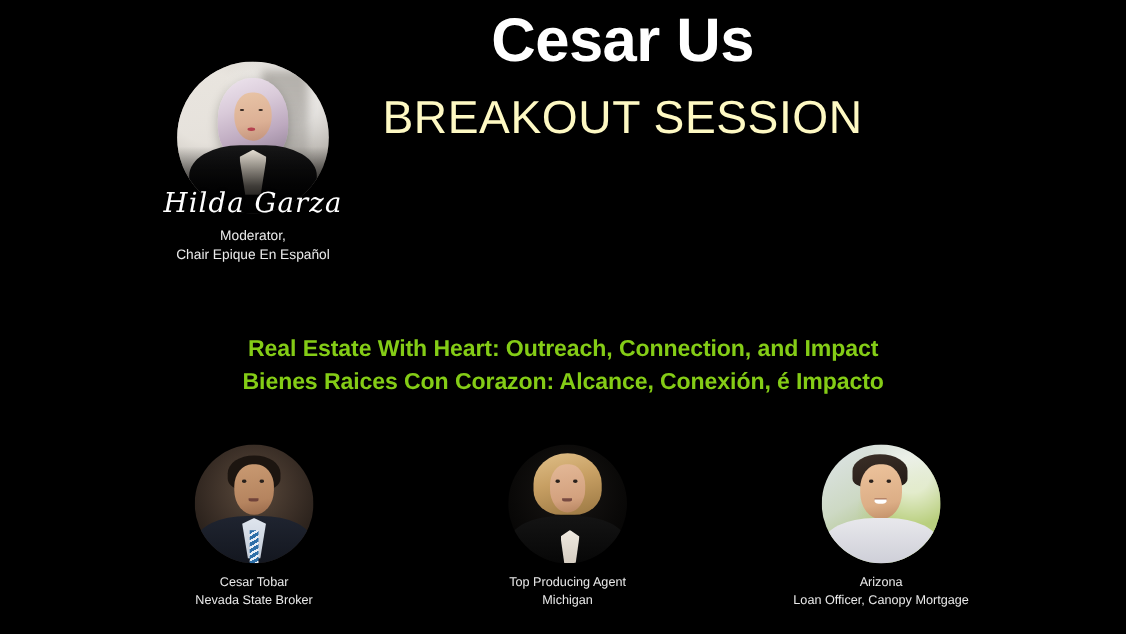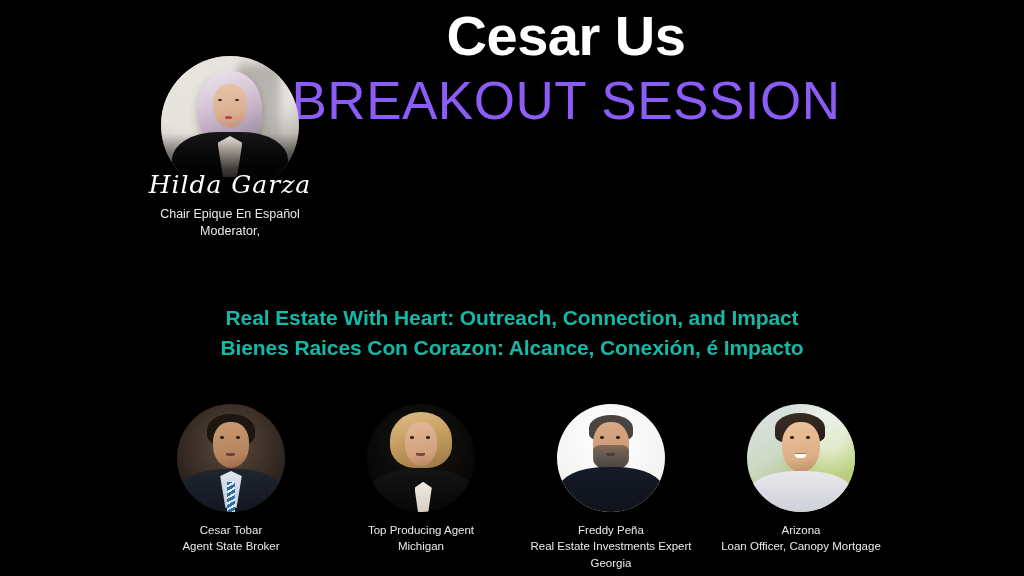--- a/index.html
+++ b/index.html
@@ -32,26 +32,26 @@
   .join-us {
     font-size: 56px;
     font-weight: 700;
     letter-spacing: -0.5px;
     line-height: 1.08;
     color: #ffffff;
     margin: 0;
     white-space: nowrap;
   }
   .breakout {
-    font-size: 53px;
+    font-size: 42px;
     font-weight: 300;
     letter-spacing: 0.5px;
     line-height: 1.18;
-    color: #8b5cf6;
-    margin: 4px;
+    color: #fef9c3;
+    margin: 16px;
     white-space: nowrap;
   }
 
   
   .event-details {
     position: absolute;
     left: 290px;
     top: 163px;
     width: 560px;
     text-align: center;
@@ -71,21 +71,21 @@
   .session-title {
     position: absolute;
     left: 112px;
     top: 303px;
     width: 800px;
     text-align: center;
     font-size: 21px;
     font-weight: 700;
     line-height: 1.42;
     letter-spacing: -0.1px;
-    color: #14b8a6;
+    color: #84cc16;
   }
   .session-title .line { white-space: nowrap; }
 
   
   .moderator {
     position: absolute;
     left: 130px;
     top: 56px;
     width: 200px;
     text-align: center;
@@ -361,79 +361,62 @@
       <div class="mod-face"></div>
       <div class="mod-eye l"></div>
       <div class="mod-eye r"></div>
       <div class="mod-lips"></div>
       <div class="mod-blazer"></div>
       <div class="mod-blouse"></div>
       <div class="mod-fade"></div>
     </div>
     <div class="signature">Hilda Garza</div>
     <div class="moderator-role">
+      <div class="line">Moderator,</div>
       <div class="line">Chair Epique En Español</div>
-      <div class="line">Moderator,</div>
     </div>
   </div>
 
   <div class="speakers">
 
     <div class="speaker sp1">
       <div class="speaker-photo">
         <div class="sp-bg"></div>
         <div class="sp-hair"></div>
         <div class="sp-face"></div>
         <div class="sp-eye l"></div>
         <div class="sp-eye r"></div>
         <div class="sp-mouth"></div>
         <div class="sp-body"></div>
         <div class="sp-shirt"></div>
         <div class="sp-tie"></div>
       </div>
       <div class="speaker-caption">
         <div class="line">Cesar Tobar</div>
-        <div class="line">Agent State Broker</div>
+        <div class="line">Nevada State Broker</div>
       </div>
     </div>
 
     <div class="speaker sp2">
       <div class="speaker-photo">
         <div class="sp-bg"></div>
         <div class="sp-hair"></div>
         <div class="sp-face"></div>
         <div class="sp-eye l"></div>
         <div class="sp-eye r"></div>
         <div class="sp-mouth"></div>
         <div class="sp-body"></div>
         <div class="sp-collar"></div>
       </div>
       <div class="speaker-caption">
         <div class="line">Top Producing Agent</div>
         <div class="line">Michigan</div>
       </div>
     </div>
 
-    <div class="speaker sp3">
-      <div class="speaker-photo">
-        <div class="sp-bg"></div>
-        <div class="sp-hair"></div>
-        <div class="sp-face"></div>
-        <div class="sp-eye l"></div>
-        <div class="sp-eye r"></div>
-        <div class="sp-beard"></div>
-        <div class="sp-mouth"></div>
-        <div class="sp-body"></div>
-      </div>
-      <div class="speaker-caption">
-        <div class="line">Freddy Peña</div>
-        <div class="line">Real Estate Investments Expert</div>
-        <div class="line">Georgia</div>
-      </div>
-    </div>
 
     <div class="speaker sp4">
       <div class="speaker-photo">
         <div class="sp-bg"></div>
         <div class="sp-hair"></div>
         <div class="sp-face"></div>
         <div class="sp-eye l"></div>
         <div class="sp-eye r"></div>
         <div class="sp-mouth"></div>
         <div class="sp-body"></div>

